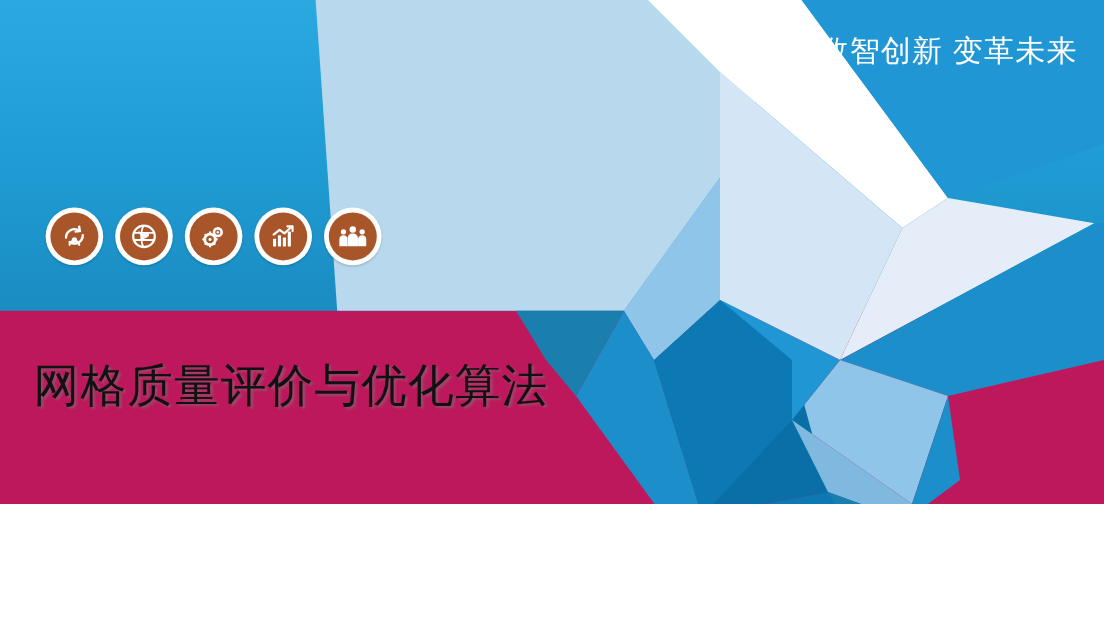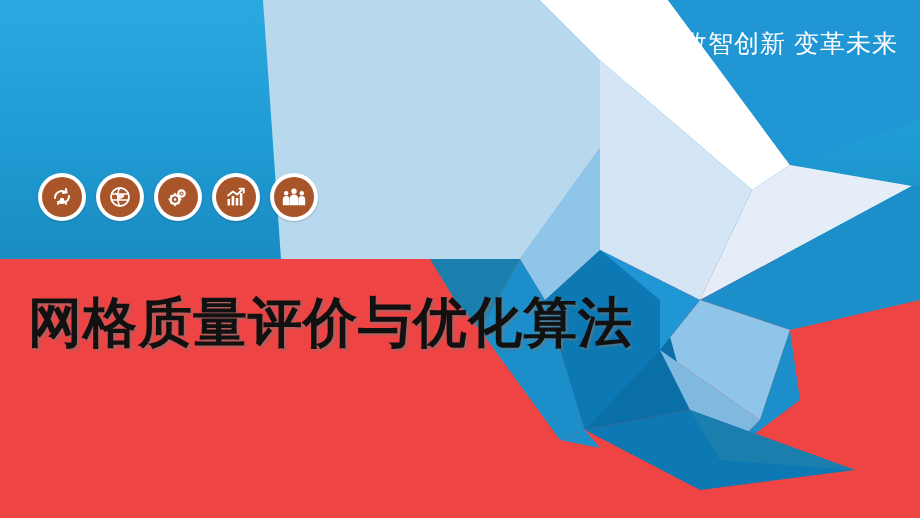--- a/index.html
+++ b/index.html
@@ -8,23 +8,23 @@
     padding: 0;
     background: #ffffff;
   }
   body {
     font-family: "Liberation Sans", "DejaVu Sans", sans-serif;
   }
 
   #slide {
     position: relative;
     width: 920px;
-    height: 518px;
+    height: 420px;
     overflow: hidden;
-    background: #ef4444;
+    background: #be185d;
   }
 
   
   #band {
     position: absolute;
     left: 0; top: 0;
     width: 920px;
     height: 259px;
     background: linear-gradient(180deg, #2aa9e0 0%, #1f9bd3 55%, #1a8cc2 100%);
   }
@@ -79,23 +79,23 @@
     align-items: center;
     justify-content: center;
   }
   .icon-disc svg { display: block; }
 
   
   #title {
     position: absolute;
     left: 28px;
     top: 298px;
-    font-size: 54px;
+    font-size: 38px;
     line-height: 48px;
-    font-weight: 700;
+    font-weight: 400;
     color: #111111;
     letter-spacing: 1px;
     white-space: nowrap;
     text-shadow: 2px 2px 2px rgba(120,120,120,0.55);
   }
 </style>
 </head>
 <body>
 
 <div id="slide">

